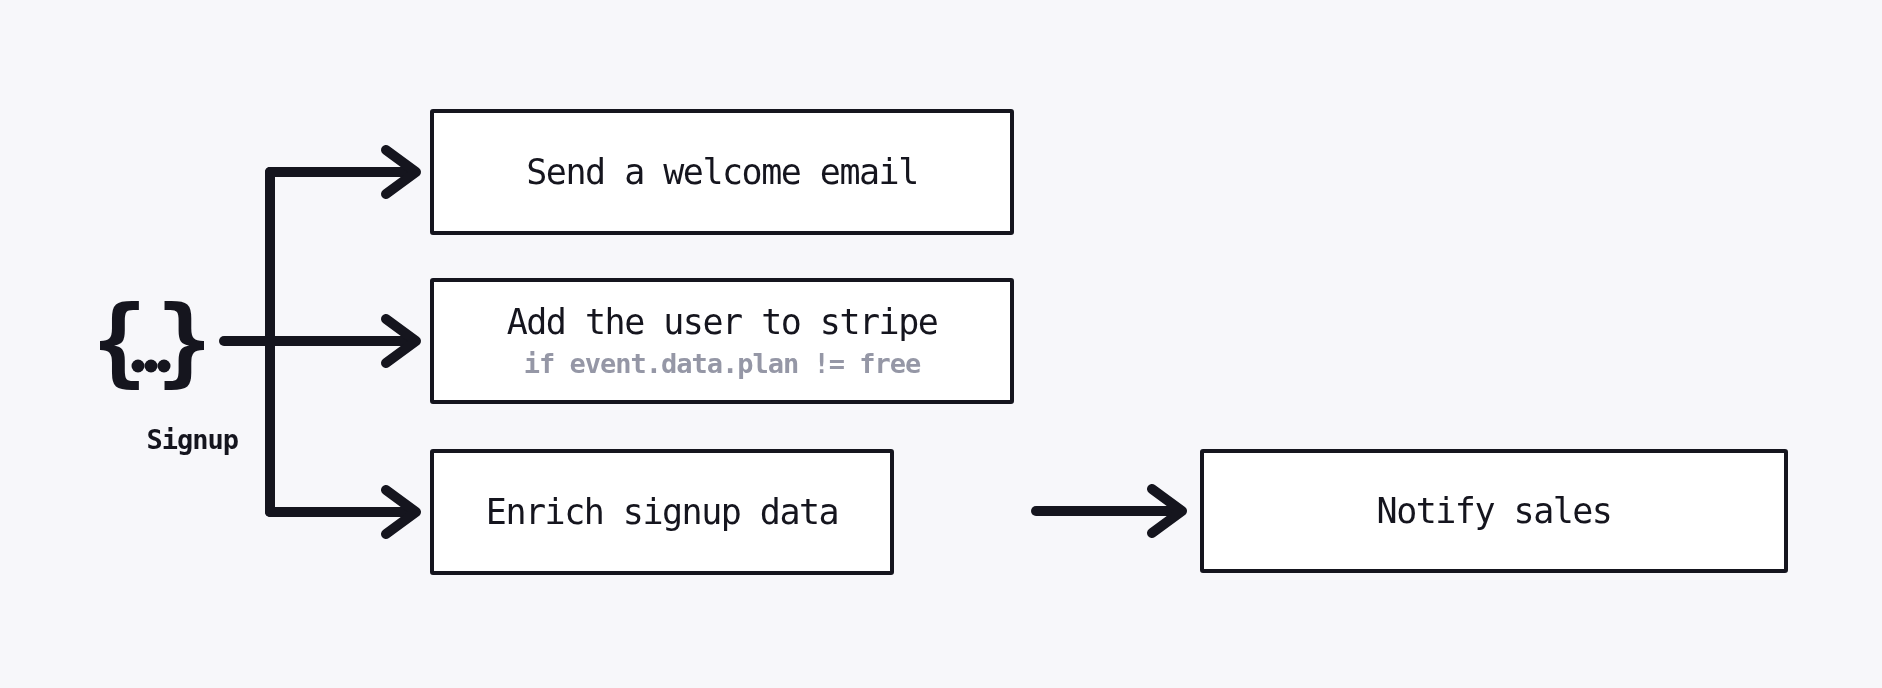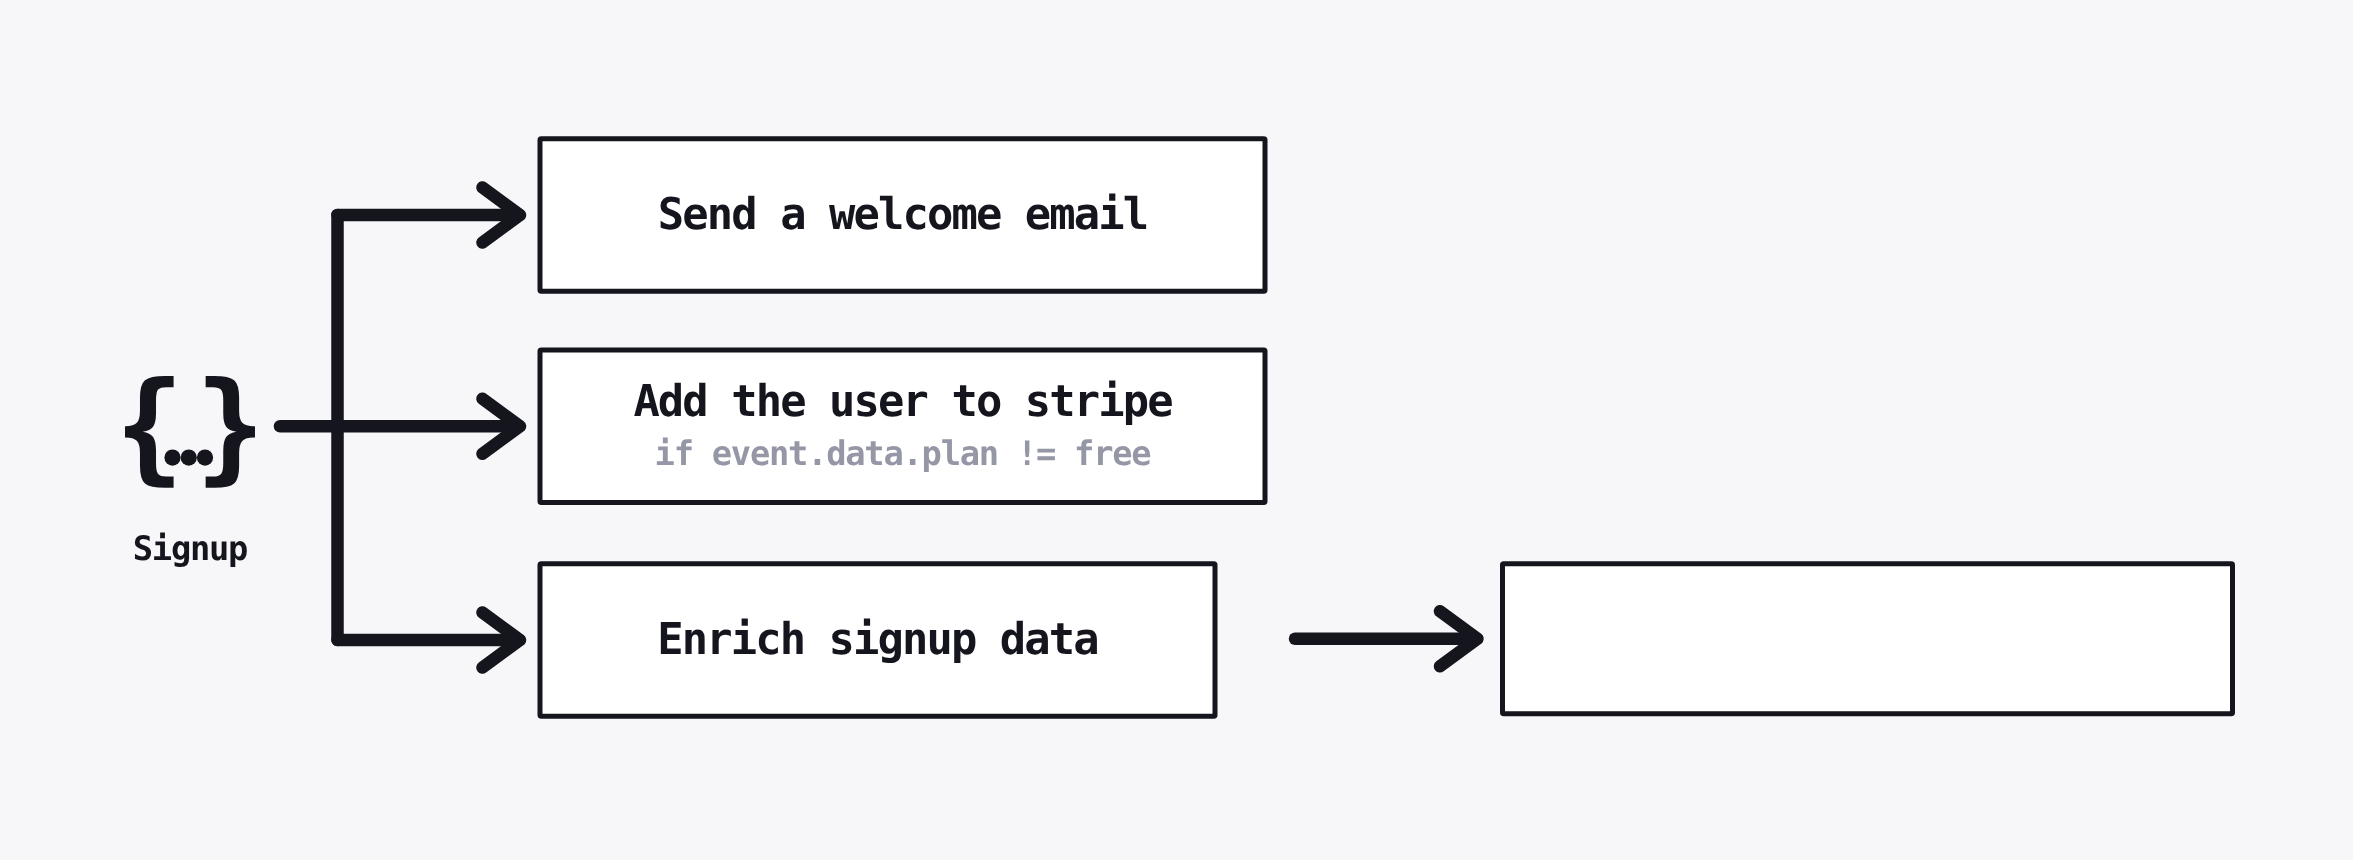--- a/index.html
+++ b/index.html
@@ -46,57 +46,57 @@
     font-family: "DejaVu Sans Mono", "Liberation Mono", monospace;
     font-weight: 700;
     fill: currentColor;
   }
   .event-icon circle { fill: currentColor; }
   .event-label {
     position: absolute;
     left: 66px;
     top: 424px;
     width: 172px;
-    text-align: center;
+    text-align: right;
     font-size: 27px;
     font-weight: 700;
     color: var(--ink);
     letter-spacing: -1px;
   }
   .node {
     position: absolute;
     background: var(--node-bg);
     border: 4px solid var(--ink);
     border-radius: 3px;
     display: flex;
     flex-direction: column;
     align-items: center;
     justify-content: center;
     gap: 7px;
     padding: 0 12px;
   }
   .node-title {
     font-size: 35px;
-    font-weight: 700;
+    font-weight: 400;
     color: var(--ink);
     letter-spacing: -1.5px;
     white-space: nowrap;
     line-height: 1.1;
   }
   .node-cond {
     font-size: 27px;
     font-weight: 700;
     color: var(--muted);
     letter-spacing: -1px;
     white-space: nowrap;
     line-height: 1.1;
   }
   .node-welcome { left: 430px; top: 109px; width: 584px; height: 126px; }
   .node-stripe  { left: 430px; top: 278px; width: 584px; height: 126px; }
-  .node-enrich  { left: 430px; top: 449px; width: 544px; height: 126px; }
+  .node-enrich  { left: 430px; top: 449px; width: 464px; height: 126px; }
   .node-notify  { left: 1200px; top: 449px; width: 588px; height: 124px; }
 </style>
 </head>
 <body>
 
 <div class="canvas">
 
   <svg class="connectors" viewBox="0 0 1882 688" xmlns="http://www.w3.org/2000/svg" aria-hidden="true">
 
     <path d="M224 341 H410"></path>
@@ -132,15 +132,16 @@
   <div class="node node-stripe">
     <div class="node-title">Add the user to stripe</div>
     <div class="node-cond">if event.data.plan != free</div>
   </div>
 
   <div class="node node-enrich">
     <div class="node-title">Enrich signup data</div>
   </div>
 
   <div class="node node-notify">
+    <div class="node-title">Notify sales</div>
   </div>
 
 </div>
 
 </body></html>

